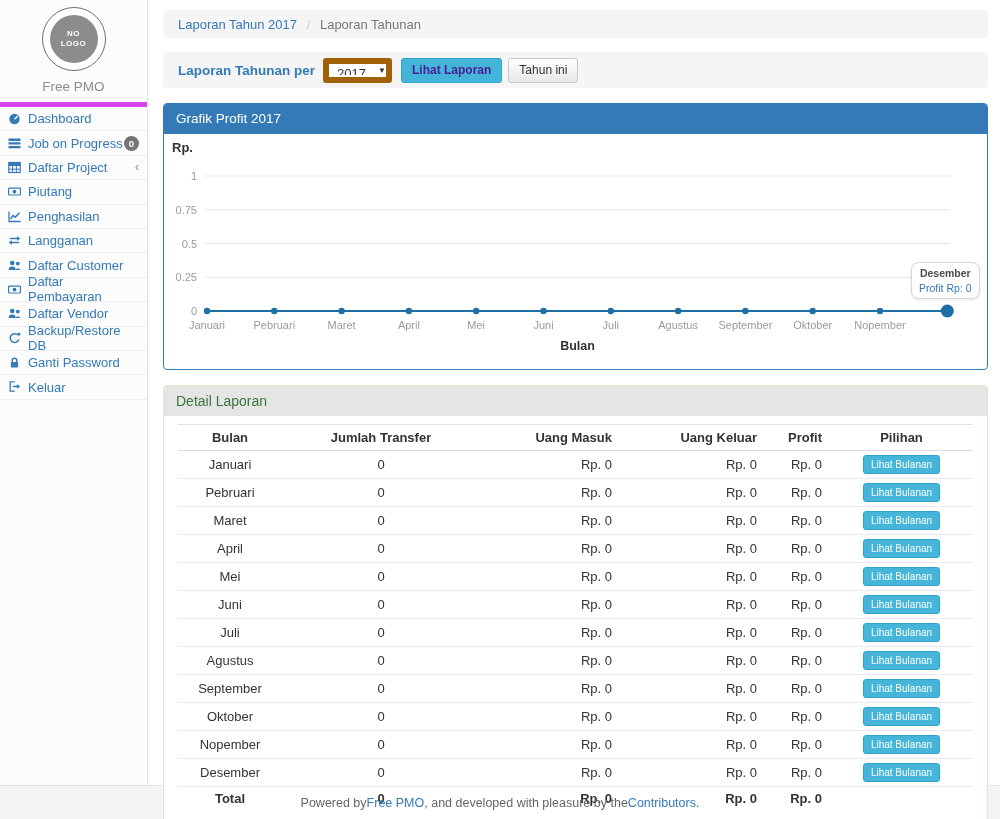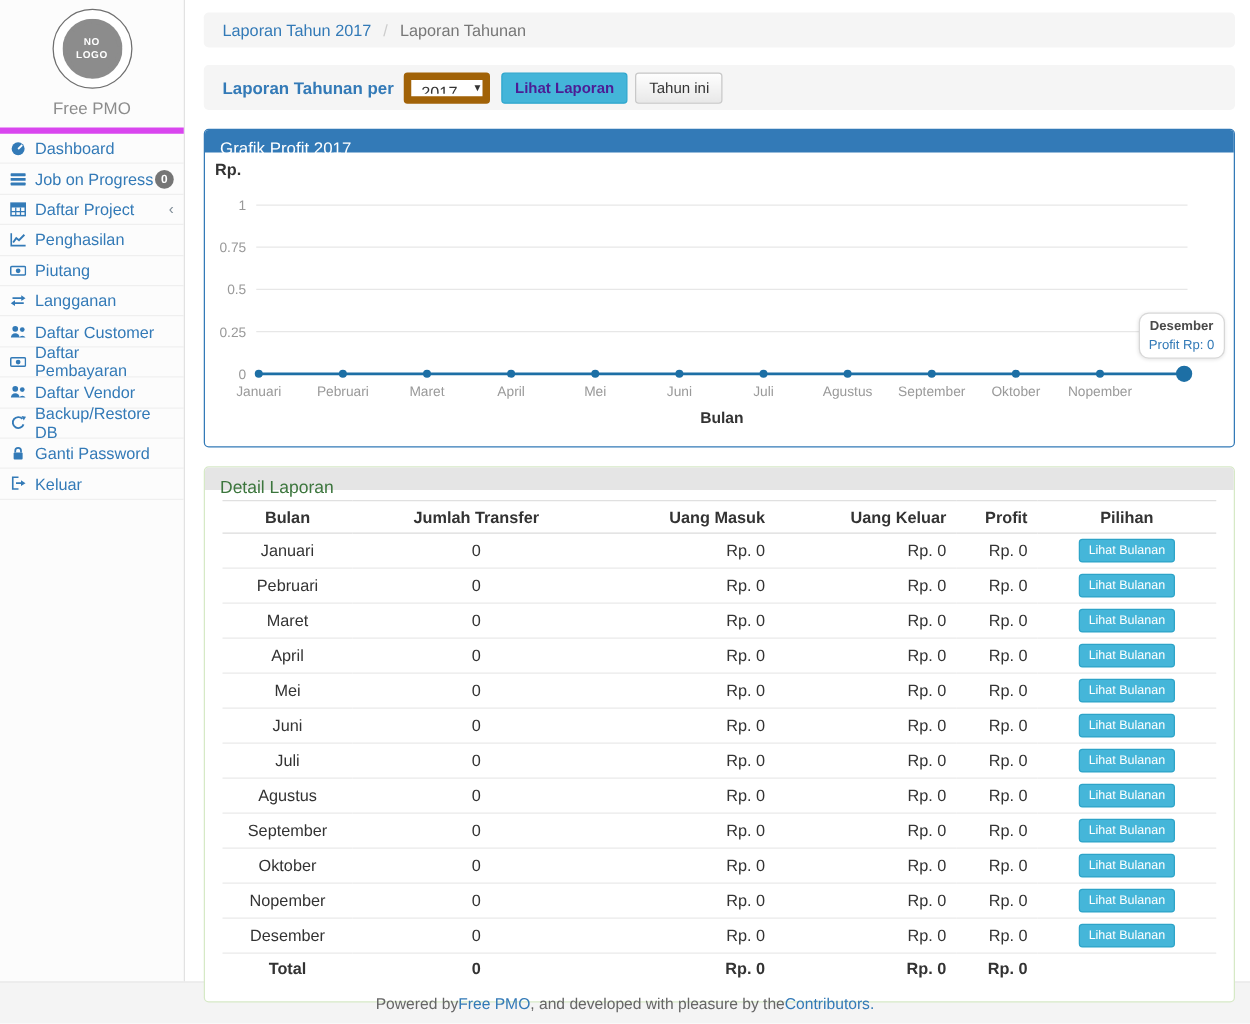--- a/index.html
+++ b/index.html
@@ -42,21 +42,21 @@
   select.year { appearance:none; -webkit-appearance:none; -moz-appearance:none;
     border:6px solid #a16207; border-radius:3px; background:#fff; color:#333;
     font-size:13px; font-family:inherit; height:25px; padding:2px 20px 2px 8px; }
   .caret { position:absolute; right:6px; top:8px; font-size:8px; color:#333; pointer-events:none; }
   .btn { font-family:inherit; font-size:12px; border-radius:3px; padding:0 10px; height:25px;
     border:1px solid; cursor:pointer; line-height:23px; }
   .btn-info { background:#44b5d9; border-color:#2ea6cd; color:#4c1d95; margin-left:9px;font-weight:bold; }
   .btn-default { background:linear-gradient(#fefefe,#e8e8e8); border-color:#c8c8c8; color:#333; margin-left:6px; }
 
   .panel { border-radius:4px; margin-top:15px; background:#fff; }
-  .panel-heading { padding:7px 12px; font-size:13.5px; border-radius:3px 3px 0 0; height:18px; }
+  .panel-heading { padding:7px 12px; font-size:13.5px; border-radius:3px 3px 0 0; height:30px; }
   .panel-primary { border:1px solid #337ab7; }
   .panel-primary .panel-heading { background:#337ab7; color:#fff; }
   .panel-success { border:1px solid #d6e9c6; }
   .panel-success .panel-heading { background:#e5e5e5; color:#3c763d; font-size:14px; }
 
   .chart-body { position:relative; height:235px; }
   .chart-tooltip { position:absolute; left:747px; top:128px; background:#fff; border:1px solid #d7d7d7;
     border-radius:8px; padding:4px 7px; text-align:center; box-shadow:0 1px 3px rgba(0,0,0,.10); }
   .tt-title { font-size:10.5px; font-weight:bold; color:#4a4a4a; white-space:nowrap; }
   .tt-value { font-size:10.5px; color:#337ab7; margin-top:3px; white-space:nowrap; }
@@ -118,34 +118,34 @@
               <line x1="4.6" y1="5" x2="4.6" y2="11.5" stroke="currentColor"></line>
               <line x1="8.4" y1="5" x2="8.4" y2="11.5" stroke="currentColor"></line>
             </svg>
           </span>
           <span>Daftar Project</span>
           <span class="chevron">‹</span>
         </div>
         <div class="menu-item">
           <span class="micon">
             <svg viewBox="0 0 13 13" width="13" height="13" fill="currentColor">
+              <rect x="0.6" y="3.2" width="11.8" height="6.8" rx="0.8" fill="none" stroke="currentColor" stroke-width="1.2"></rect>
+              <circle cx="6.5" cy="6.6" r="1.9"></circle>
+            </svg>
+          </span>
+          <span>Piutang</span>
+        </div>
+        <div class="menu-item">
+          <span class="micon">
+            <svg viewBox="0 0 13 13" width="13" height="13" fill="currentColor">
               <path d="M1,1.5 V11.5 H12.5" fill="none" stroke="currentColor" stroke-width="1.3"></path>
               <polyline points="2.5,9 5,5.5 7.2,7.2 11.5,2.8" fill="none" stroke="currentColor" stroke-width="1.5"></polyline>
             </svg>
           </span>
           <span>Penghasilan</span>
-        </div>
-        <div class="menu-item">
-          <span class="micon">
-            <svg viewBox="0 0 13 13" width="13" height="13" fill="currentColor">
-              <rect x="0.6" y="3.2" width="11.8" height="6.8" rx="0.8" fill="none" stroke="currentColor" stroke-width="1.2"></rect>
-              <circle cx="6.5" cy="6.6" r="1.9"></circle>
-            </svg>
-          </span>
-          <span>Piutang</span>
         </div>
         <div class="menu-item">
           <span class="micon">
             <svg viewBox="0 0 13 13" width="13" height="13" fill="currentColor">
               <rect x="2" y="3.8" width="7.5" height="1.4"></rect>
               <polygon points="9,2.2 12.4,4.5 9,6.8"></polygon>
               <rect x="3.5" y="7.8" width="7.5" height="1.4"></rect>
               <polygon points="4,6.2 0.6,8.5 4,10.8"></polygon>
             </svg>
           </span>

